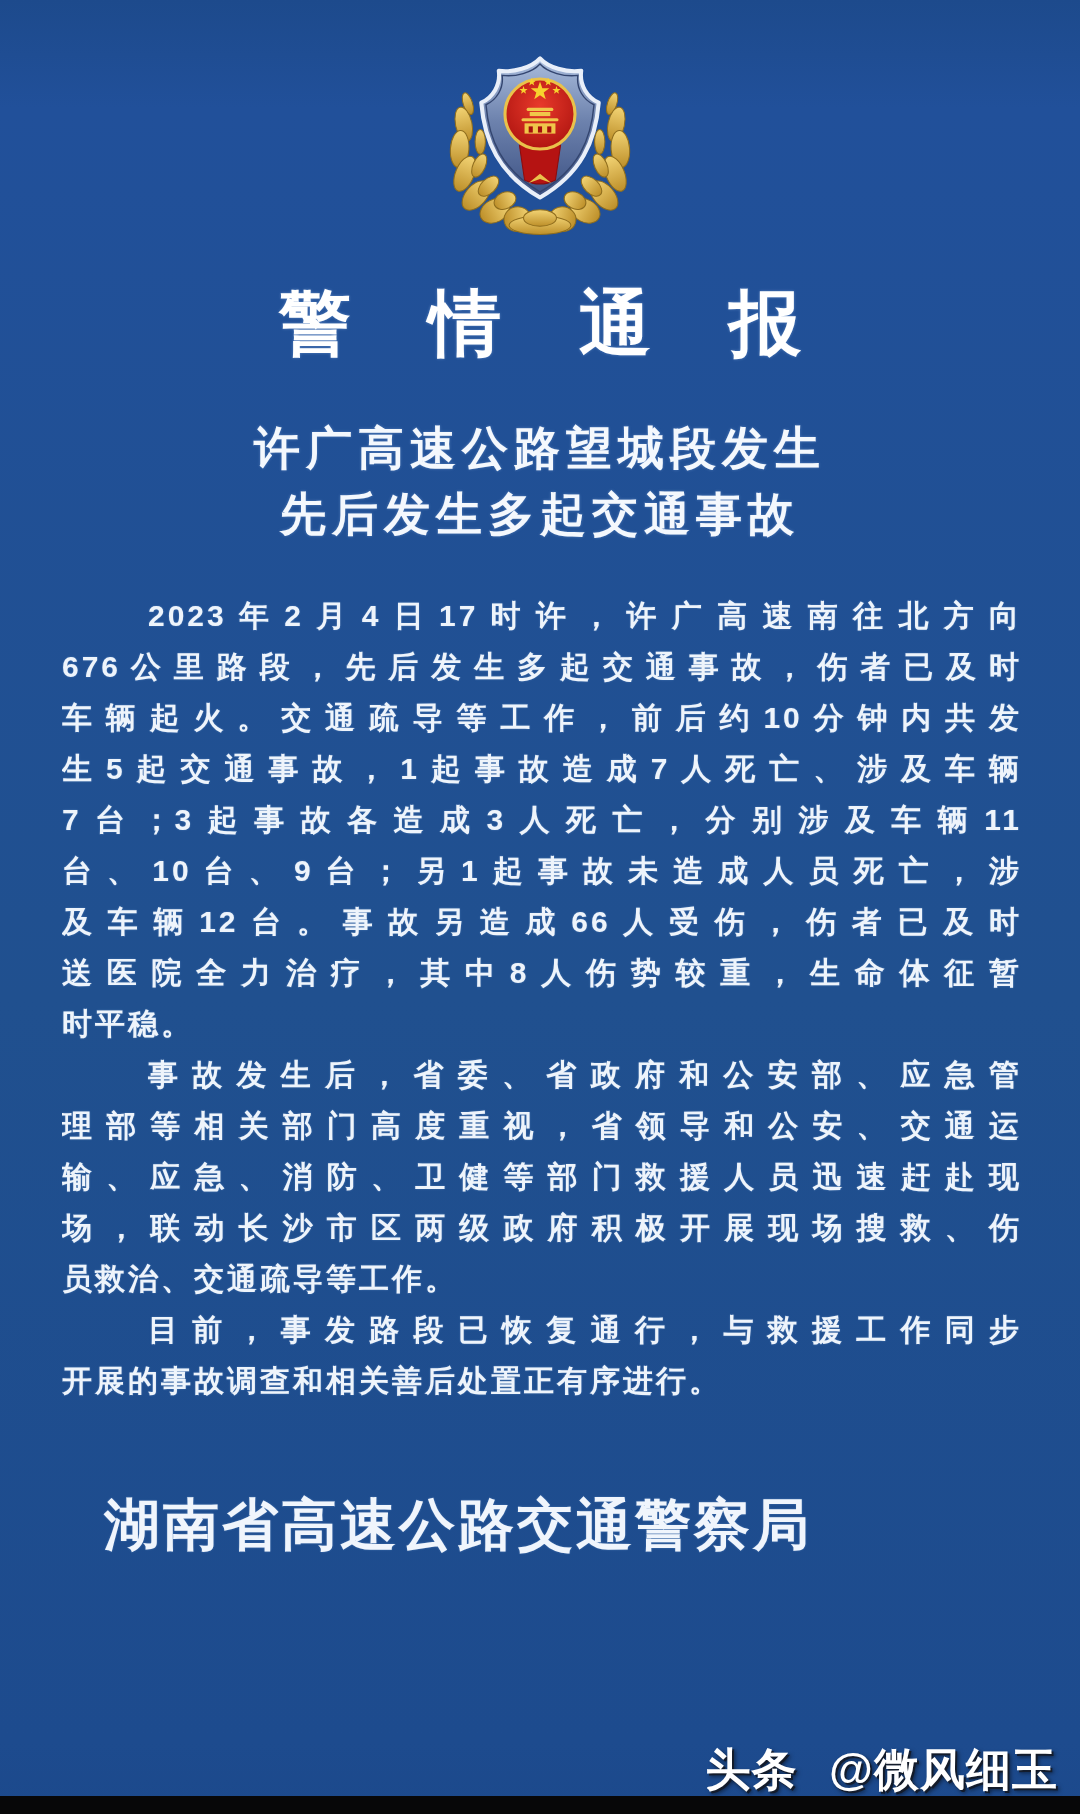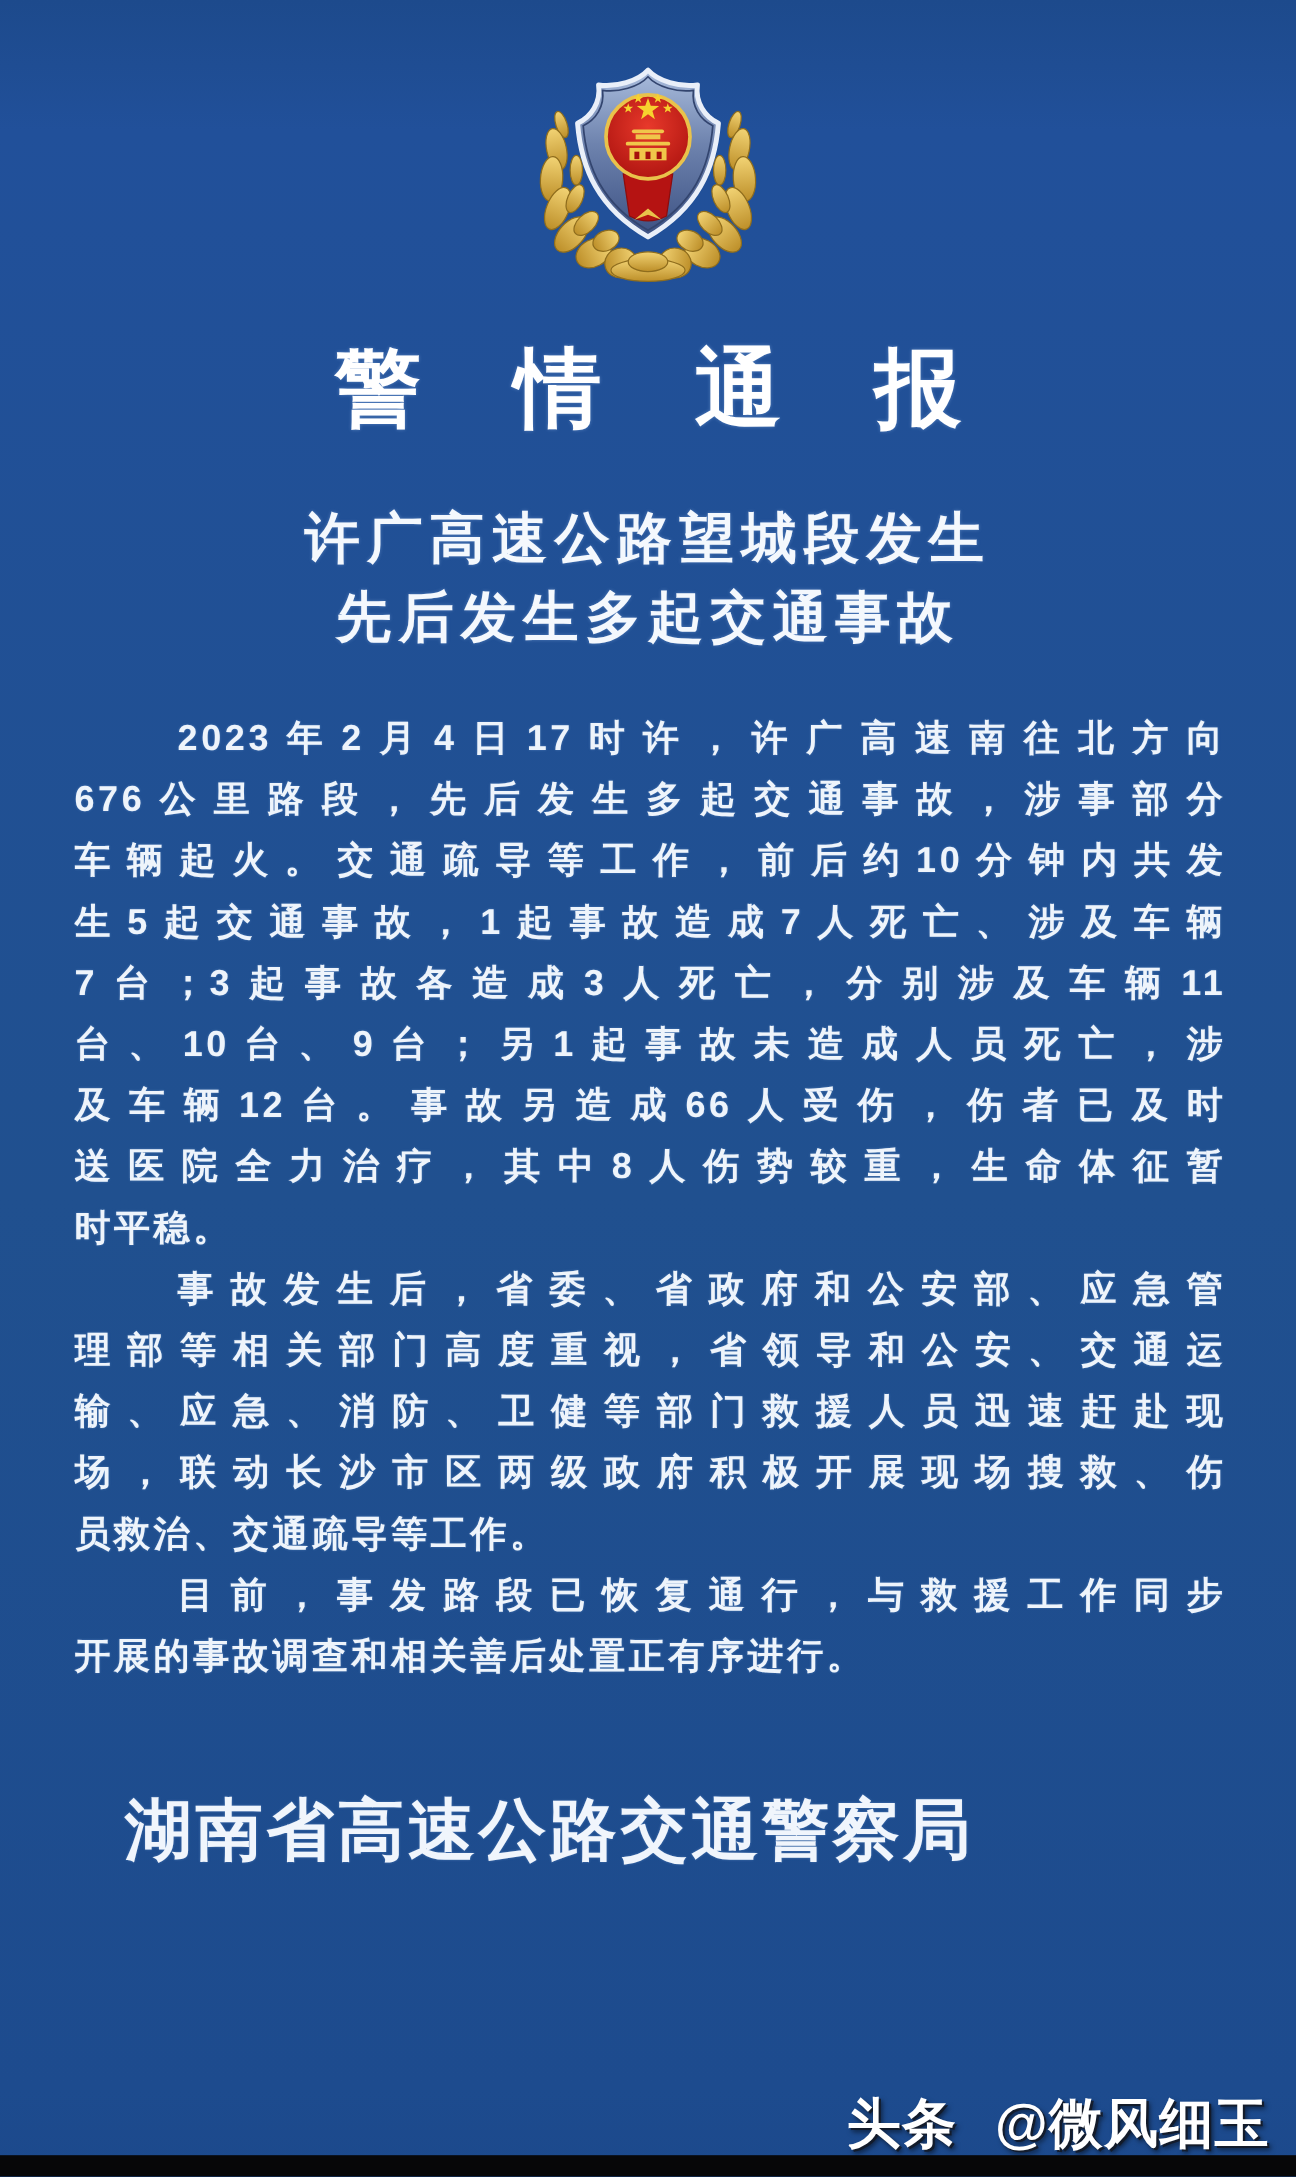--- a/index.html
+++ b/index.html
@@ -170,21 +170,21 @@
     </svg>
   </div>
 
   <div class="title">警情通报</div>
   <div class="subtitle s1">许广高速公路望城段发生</div>
   <div class="subtitle s2">先后发生多起交通事故</div>
 
   <div class="body-text">
     <div>
       <div class="line indent">2023年2月4日17时许，许广高速南往北方向</div>
-      <div class="line">676公里路段，先后发生多起交通事故，涉事部分</div>
+      <div class="line">676公里路段，先后发生多起交通事故，伤者已及时</div>
       <div class="line">车辆起火。交通疏导等工作，前后约10分钟内共发</div>
       <div class="line">生5起交通事故，1起事故造成7人死亡、涉及车辆</div>
       <div class="line">7台；3起事故各造成3人死亡，分别涉及车辆11</div>
       <div class="line">台、10台、9台；另1起事故未造成人员死亡，涉</div>
       <div class="line">及车辆12台。事故另造成66人受伤，伤者已及时</div>
       <div class="line">送医院全力治疗，其中8人伤势较重，生命体征暂</div>
       <div class="line plain">时平稳。</div>
     </div>
     <div>
       <div class="line indent">事故发生后，省委、省政府和公安部、应急管</div>

